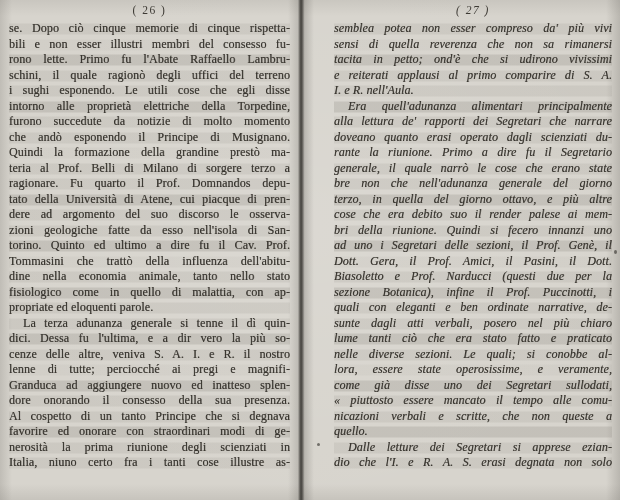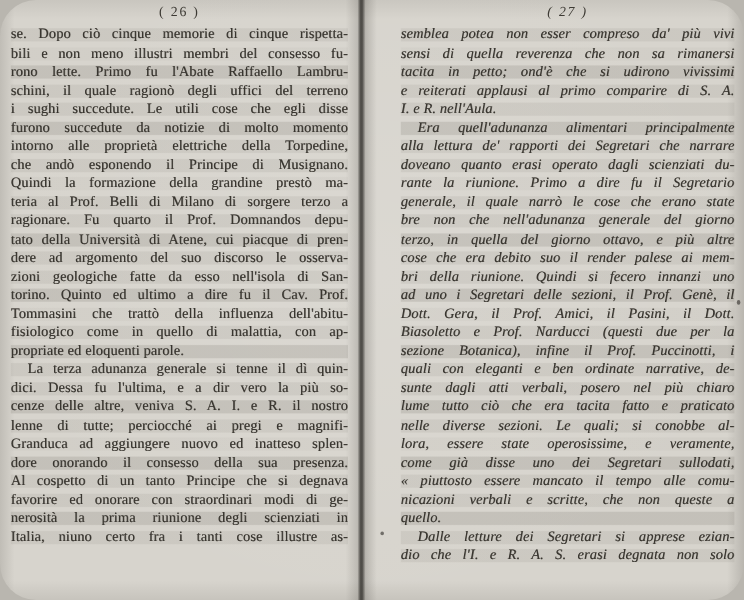--- a/index.html
+++ b/index.html
@@ -13,21 +13,20 @@
     position: relative;
     width: 620px; height: 500px;
     color: #38352f;
     background:
       linear-gradient(90deg, rgba(99,96,90,.20) 0px, rgba(0,0,0,0) 12px),
       linear-gradient(270deg, rgba(99,96,90,.26) 0px, rgba(0,0,0,0) 14px),
       linear-gradient(180deg, rgba(99,96,90,.12) 0px, rgba(0,0,0,0) 16px),
       linear-gradient(0deg, rgba(99,96,90,.14) 0px, rgba(0,0,0,0) 16px),
       radial-gradient(ellipse at 50% 45%, rgba(255,255,255,.10), rgba(0,0,0,0) 75%),
       #d7d4cd;
-    border-radius: 30px;
   }
   
   .gutter {
     position: absolute;
     left: 288px; top: 0;
     width: 26px; height: 500px;
     background: linear-gradient(90deg,
       rgba(70,67,62,0) 0%,
       rgba(70,67,62,.18) 38%,
       rgba(52,50,46,.80) 47%,
@@ -94,35 +93,36 @@
 <body>
 
 <div class="scan">
 
   <div class="gutter"></div>
 
   <div class="page left">
     <div class="page-number">( 26 )</div>
     <div class="text-block">
         <div class="line">se. Dopo ciò cinque memorie di cinque rispetta-</div>
-        <div class="line">bili e non meno illustri membri del consesso fu-</div>
+        <div class="line">bili e non esser illustri membri del consesso fu-</div>
         <div class="line">rono lette. Primo fu l'Abate Raffaello Lambru-</div>
         <div class="line">schini, il quale ragionò degli uffici del terreno</div>
-        <div class="line">i sughi succedute. Le utili cose che egli disse</div>
+        <div class="line">i sughi esponendo. Le utili cose che egli disse</div>
+        <div class="line">intorno alle proprietà elettriche della Torpedine,</div>
         <div class="line">furono succedute da notizie di molto momento</div>
-        <div class="line">intorno alle proprietà elettriche della Torpedine,</div>
         <div class="line">che andò esponendo il Principe di Musignano.</div>
         <div class="line">Quindi la formazione della grandine prestò ma-</div>
         <div class="line">teria al Prof. Belli di Milano di sorgere terzo a</div>
         <div class="line">ragionare. Fu quarto il Prof. Domnandos depu-</div>
         <div class="line">tato della Università di Atene, cui piacque di pren-</div>
         <div class="line">dere ad argomento del suo discorso le osserva-</div>
         <div class="line">zioni geologiche fatte da esso nell'isola di San-</div>
         <div class="line">torino. Quinto ed ultimo a dire fu il Cav. Prof.</div>
         <div class="line">Tommasini che trattò della influenza dell'abitu-</div>
+        <div class="line">dine nella economia animale, tanto nello stato</div>
         <div class="line">fisiologico come in quello di malattia, con ap-</div>
         <div class="line p-end">propriate ed eloquenti parole.</div>
         <div class="line p-start">La terza adunanza generale si tenne il dì quin-</div>
         <div class="line">dici. Dessa fu l'ultima, e a dir vero la più so-</div>
         <div class="line">cenze delle altre, veniva S. A. I. e R. il nostro</div>
         <div class="line">lenne di tutte; perciocché ai pregi e magnifi-</div>
         <div class="line">Granduca ad aggiungere nuovo ed inatteso splen-</div>
         <div class="line">dore onorando il consesso della sua presenza.</div>
         <div class="line">Al cospetto di un tanto Principe che si degnava</div>
         <div class="line">favorire ed onorare con straordinari modi di ge-</div>
@@ -147,21 +147,21 @@
         <div class="line">bre non che nell'adunanza generale del giorno</div>
         <div class="line">terzo, in quella del giorno ottavo, e più altre</div>
         <div class="line">cose che era debito suo il render palese ai mem-</div>
         <div class="line">bri della riunione. Quindi si fecero innanzi uno</div>
         <div class="line">ad uno i Segretari delle sezioni, il Prof. Genè, il</div>
         <div class="line">Dott. Gera, il Prof. Amici, il Pasini, il Dott.</div>
         <div class="line">Biasoletto e Prof. Narducci (questi due per la</div>
         <div class="line">sezione Botanica), infine il Prof. Puccinotti, i</div>
         <div class="line">quali con eleganti e ben ordinate narrative, de-</div>
         <div class="line">sunte dagli atti verbali, posero nel più chiaro</div>
-        <div class="line">lume tutto ciò che era tacita fatto e praticato</div>
+        <div class="line">lume tanti ciò che era stato fatto e praticato</div>
         <div class="line">nelle diverse sezioni. Le quali; si conobbe al-</div>
         <div class="line">lora, essere state operosissime, e veramente,</div>
         <div class="line">come già disse uno dei Segretari sullodati,</div>
         <div class="line">« piuttosto essere mancato il tempo alle comu-</div>
         <div class="line">nicazioni verbali e scritte, che non queste a</div>
         <div class="line p-end">quello.</div>
         <div class="line p-start">Dalle letture dei Segretari si apprese ezian-</div>
         <div class="line">dio che l'I. e R. A. S. erasi degnata non solo</div>
       </div>
   </div>

